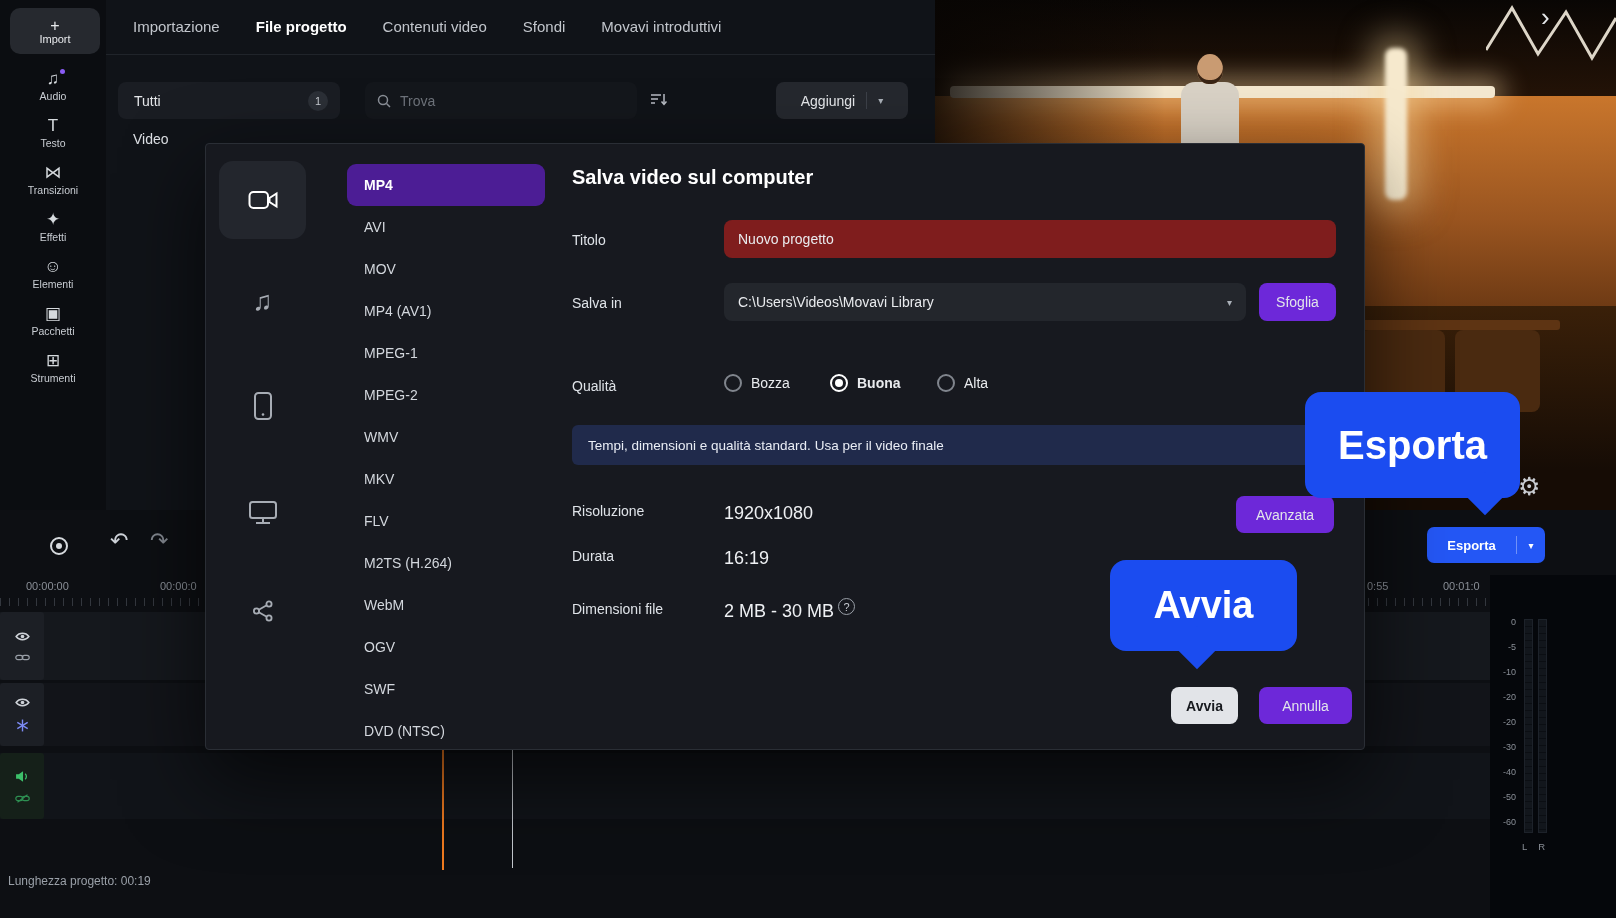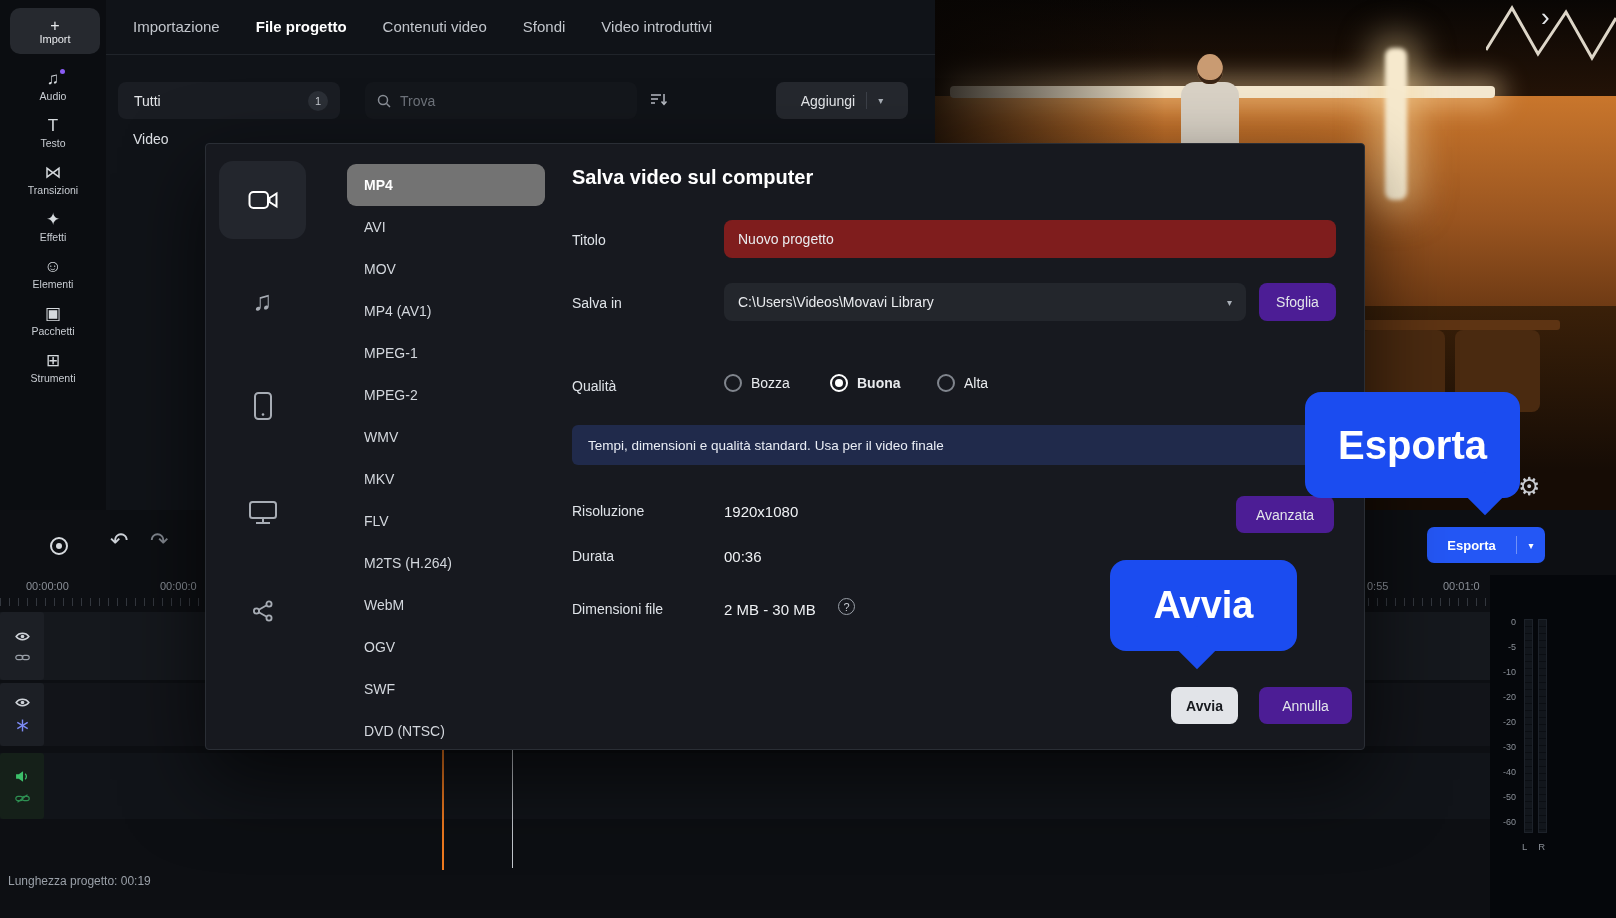--- a/index.html
+++ b/index.html
@@ -93,29 +93,29 @@
   
   .modal{position:absolute;left:205px;top:143px;width:1160px;height:607px;background:#17191f;border:1px solid #2a2e35;border-radius:4px;box-shadow:0 30px 80px rgba(0,0,0,.65);z-index:50;overflow:hidden}
   .rail-item{position:absolute;left:13px;width:87px;display:flex;align-items:center;justify-content:center;color:#a7acb4}
   .rail-sel{top:17px;height:78px;background:#23262d;border-radius:14px;color:#fff}
   .rail-music{top:132px;height:50px;font-size:27px}
   .rail-phone{top:237px;height:50px}
   .rail-tv{top:344px;height:50px}
   .rail-share{top:442px;height:50px}
   .format-list{position:absolute;left:141px;top:20px;width:198px}
   .format-item{height:42px;display:flex;align-items:center;padding:0 17px;font-size:14px;color:#d3d7dd;border-radius:9px}
-  .format-item.selected{background:#737373;color:#fff;font-weight:bold}
+  .format-item.selected{background:#4c1d95;color:#fff;font-weight:bold}
   .mc{position:absolute;left:366px;top:0;width:764px;height:607px}
   .dlg-title{position:absolute;left:0;top:22px;font-size:20px;font-weight:bold;color:#fff}
   .row-label{position:absolute;font-size:14px;color:#dfe3e8}
-  .val{position:absolute;font-size:15px;color:#eef0f3}
+  .val{position:absolute;font-size:18px;color:#eef0f3}
   .titolo-input{position:absolute;left:152px;top:76px;width:612px;height:38px;background:#7f1d1d;border:none;border-radius:8px;padding:0 14px;font-size:14px;color:#e9ebee;font-family:"Liberation Sans",sans-serif;outline:none}
   .save-select{position:absolute;left:152px;top:139px;width:522px;height:38px;background:#23262c;border-radius:8px;display:flex;align-items:center;padding:0 14px;font-size:14px;color:#e9ebee}
   .save-select .txt{flex:1}
-  .gray-btn{background:#4c1d95;border-radius:8px;display:flex;align-items:center;justify-content:center;font-size:14px;color:#e2e5ea}
+  .gray-btn{background:#6d28d9;border-radius:8px;display:flex;align-items:center;justify-content:center;font-size:14px;color:#e2e5ea}
   .browse{position:absolute;left:687px;top:139px;width:77px;height:38px}
   .advanced{position:absolute;left:664px;top:352px;width:98px;height:37px}
   .radio{position:absolute;top:230px;display:flex;align-items:center;gap:9px;font-size:14px;color:#e9ebee}
   .q0{left:152px}.q1{left:258px}.q2{left:365px}
   .radio-dot{width:18px;height:18px;border-radius:50%;border:2px solid #80858d}
   .radio-dot.on{border-color:#fff;position:relative}
   .radio-dot.on::after{content:"";position:absolute;left:3px;top:3px;width:8px;height:8px;border-radius:50%;background:#fff}
   .radio.sel{font-weight:bold}
   .banner{position:absolute;left:0;top:281px;width:764px;height:40px;background:#202a4b;border-radius:6px;display:flex;align-items:center;padding:0 16px;font-size:13.5px;color:#e9edf5}
   .help{position:absolute;left:266px;top:454px;width:17px;height:17px;border:1.5px solid #9aa0a8;border-radius:50%;display:flex;align-items:center;justify-content:center;font-size:11px;color:#c6cad0}
@@ -136,21 +136,21 @@
 <body>
 
 <div class="stage">
 
   <section class="media-panel">
     <nav class="tabs">
       <span class="tab">Importazione</span>
       <span class="tab active">File progetto</span>
       <span class="tab">Contenuti video</span>
       <span class="tab">Sfondi</span>
-      <span class="tab">Video introduttivi</span>
+      <span class="tab">Movavi introduttivi</span>
     </nav>
     <div class="tabs-divider"></div>
 
     <div class="filter-pill">
       <span>Tutti</span>
       <span class="spacer"></span>
       <span class="badge">1</span>
     </div>
 
     <div class="search">
@@ -416,21 +416,21 @@
         <span>Alta</span>
       </label>
 
       <div class="banner">Tempi, dimensioni e qualità standard. Usa per il video finale</div>
 
       <span class="row-label" style="left:0;top:359px">Risoluzione</span>
       <span class="val" style="left:152px;top:359px">1920x1080</span>
       <div class="gray-btn advanced">Avanzata</div>
 
       <span class="row-label" style="left:0;top:404px">Durata</span>
-      <span class="val" style="left:152px;top:404px">00:36</span>
+      <span class="val" style="left:152px;top:404px">16:19</span>
 
       <span class="row-label" style="left:0;top:457px">Dimensioni file</span>
       <span class="val" style="left:152px;top:457px">2 MB - 30 MB</span>
       <span class="help">?</span>
 
       <div class="start-btn">Avvia</div>
       <div class="gray-btn cancel-btn">Annulla</div>
     </div>
   </div>
 

